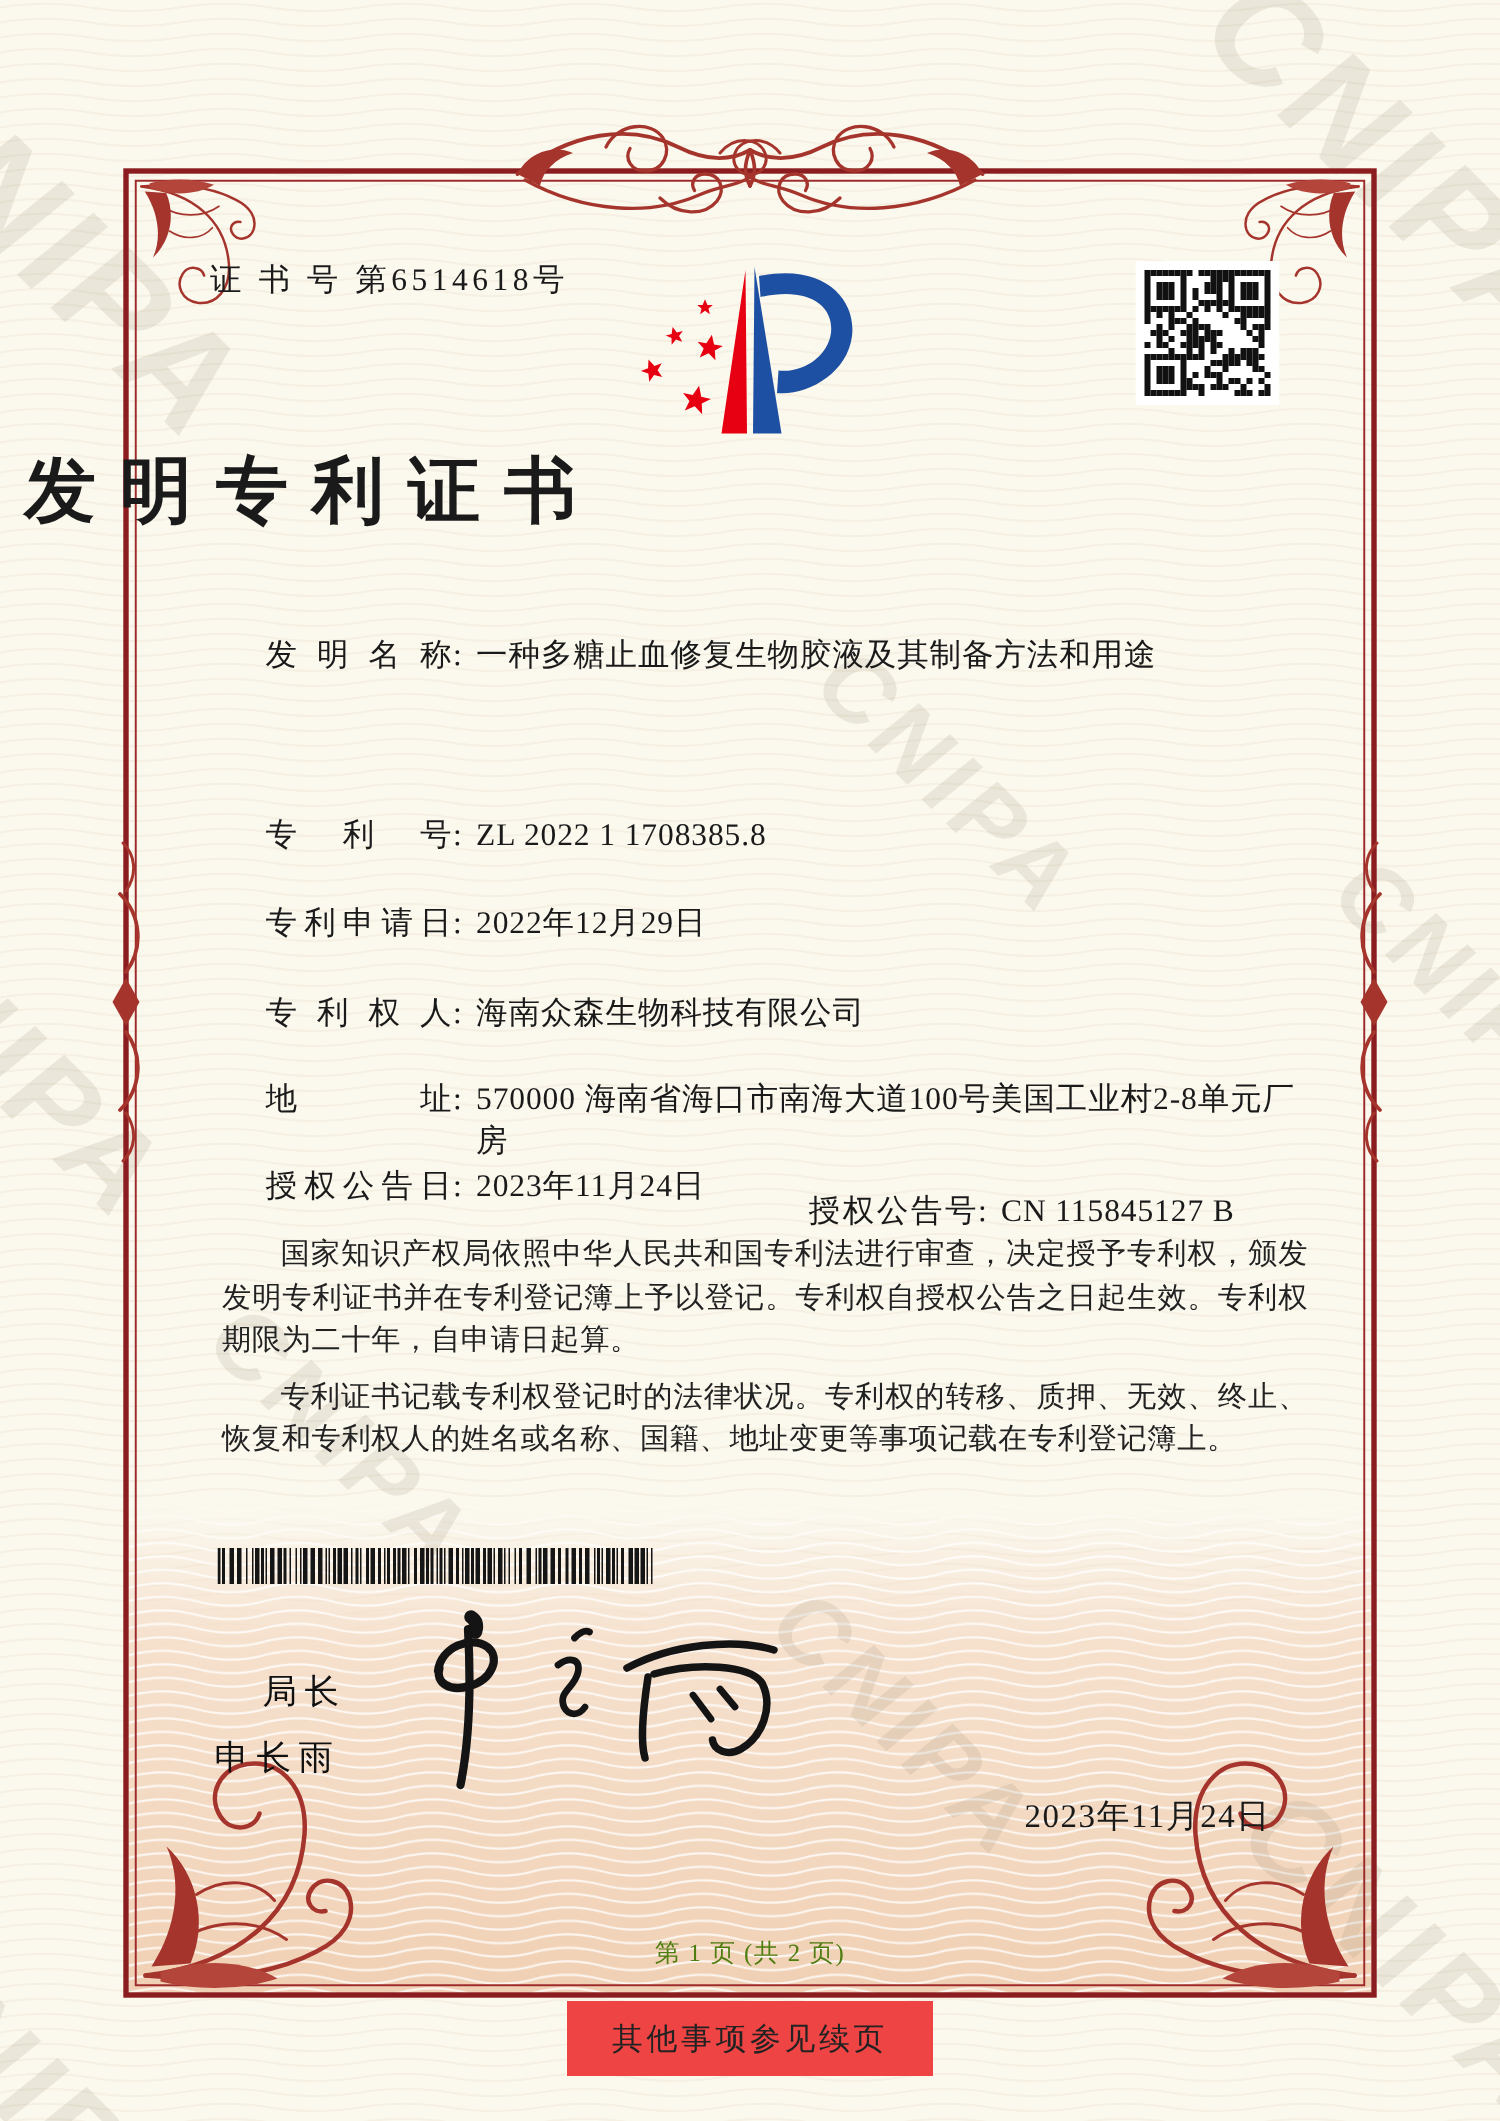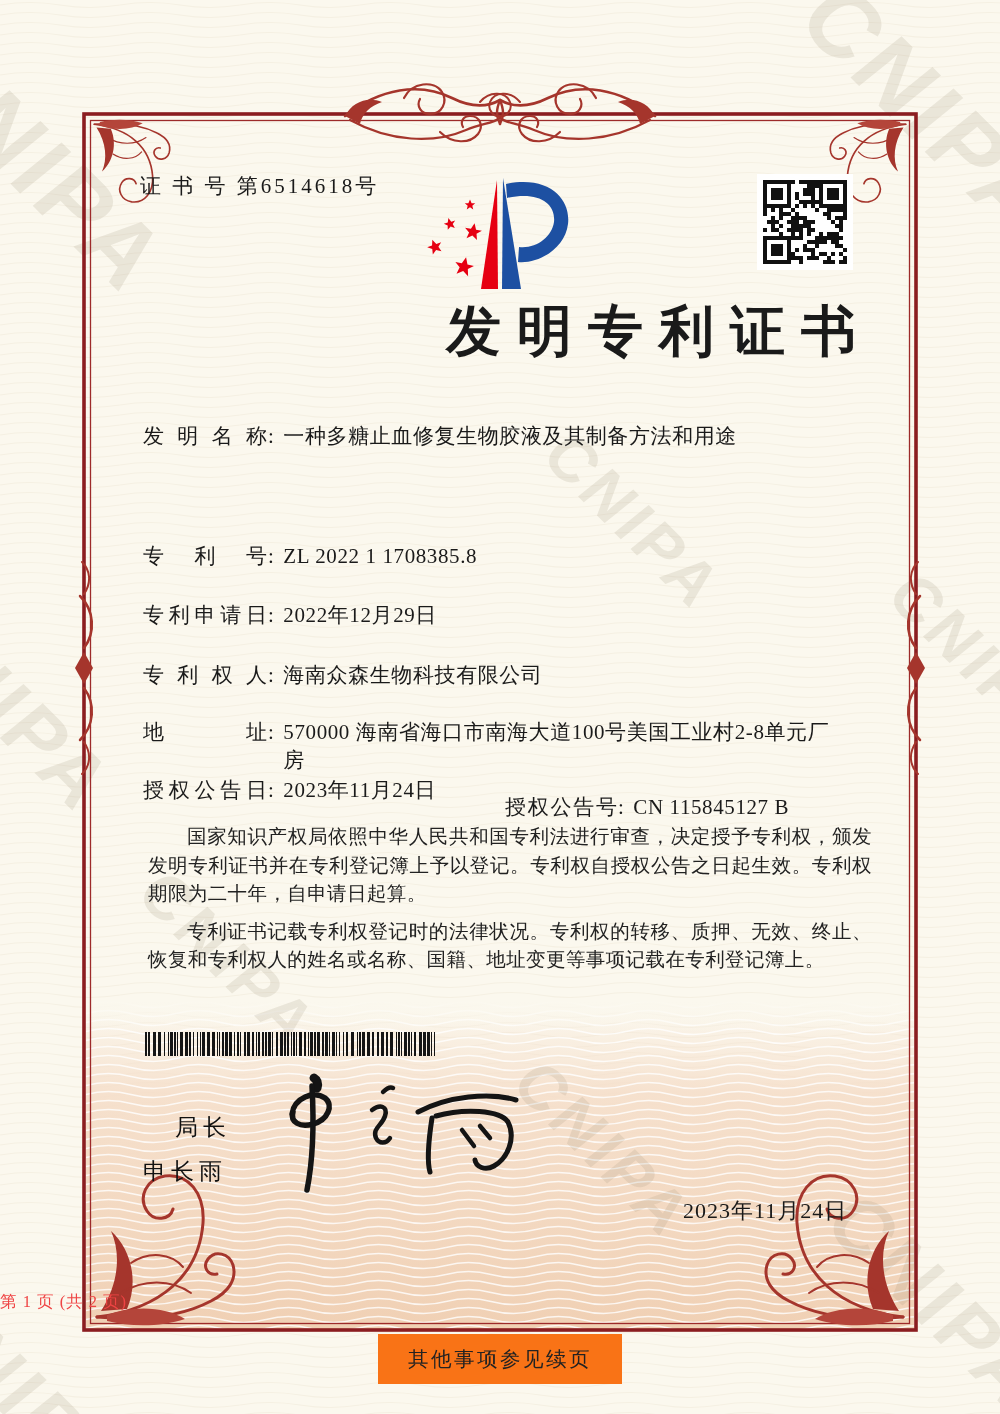--- a/index.html
+++ b/index.html
@@ -17,49 +17,49 @@
   .wm{
     position:absolute;font-family:"Liberation Sans","DejaVu Sans",sans-serif;
     font-weight:700;letter-spacing:5px;color:rgba(148,138,110,0.16);
     transform:rotate(45deg) skewX(-6deg);transform-origin:0 0;white-space:nowrap;
     pointer-events:none;
   }
 
   
   .cert-no{position:absolute;left:140px;top:172px;font-size:21px;letter-spacing:3px;}
   .title{
-    position:absolute;left:0;top:295px;width:872px;text-align:right;
-    font-size:55px;font-weight:700;letter-spacing:16px;text-indent:16px;
+    position:absolute;left:0;top:295px;width:872px;text-align:left;
+    font-size:48px;font-weight:700;letter-spacing:16px;text-indent:16px;
   }
 
   
   .row{position:absolute;left:143px;font-size:21px;white-space:nowrap;letter-spacing:0.5px;}
-  .flabel{display:inline-block;width:124px;text-align:justify;text-align-last:justify;letter-spacing:0;}
+  .flabel{display:inline-block;width:124px;text-align:justify;text-align-last:justify;letter-spacing:0;margin-left:34px;}
   .colon{display:inline-block;margin-left:1px;}
   .fvalue{display:inline-block;padding-left:9px;letter-spacing:0.6px;}
   .fvalue.wrap{white-space:normal;width:568px;vertical-align:top;line-height:28px;font-family:Liberation Serif, serif;}
   .grant2{position:absolute;left:362px;top:17px;}
   .grant2 .flabel{width:112px;}
 
   
   .body-text{position:absolute;left:148px;top:823px;width:724px;}
   .body-text p{
     margin:0 0 9px 0;font-size:19.5px;line-height:28.5px;text-indent:2em;
     text-align:justify;letter-spacing:0.4px;color:#222;
   }
 
   
   .signer-title{position:absolute;left:143px;top:1112px;font-family:"Liberation Sans","DejaVu Sans",sans-serif;font-size:23px;letter-spacing:5px;color:#111;margin-left:32px;}
   .signer-name{position:absolute;left:143px;top:1156px;font-family:Liberation Serif, serif;font-size:23px;letter-spacing:5px;color:#111;text-align:right;}
 
   .issue-date{position:absolute;left:683px;top:1196px;font-size:22px;letter-spacing:1px;}
-  .page-info{position:absolute;left:0;top:1291px;width:1000px;text-align:left;font-size:16.5px;letter-spacing:1px;color:#ef4444;}
+  .page-info{position:absolute;left:0;top:1291px;width:1000px;text-align:center;font-size:16.5px;letter-spacing:1px;color:#4d7c0f;}
   .footer-note-box{
     position:absolute;left:50%;top:1334px;transform:translateX(-50%);
-    background:#f97316;padding:11px 30px;
+    background:#ef4444;padding:11px 30px;
   }
   .footer-note-box span{font-size:20.5px;letter-spacing:2.5px;color:#222;}
 </style>
 </head>
 <body>
 
 <div class="page">
 
   <svg class="layer" width="1000" height="1414" viewBox="0 0 1000 1414">
     <defs>

